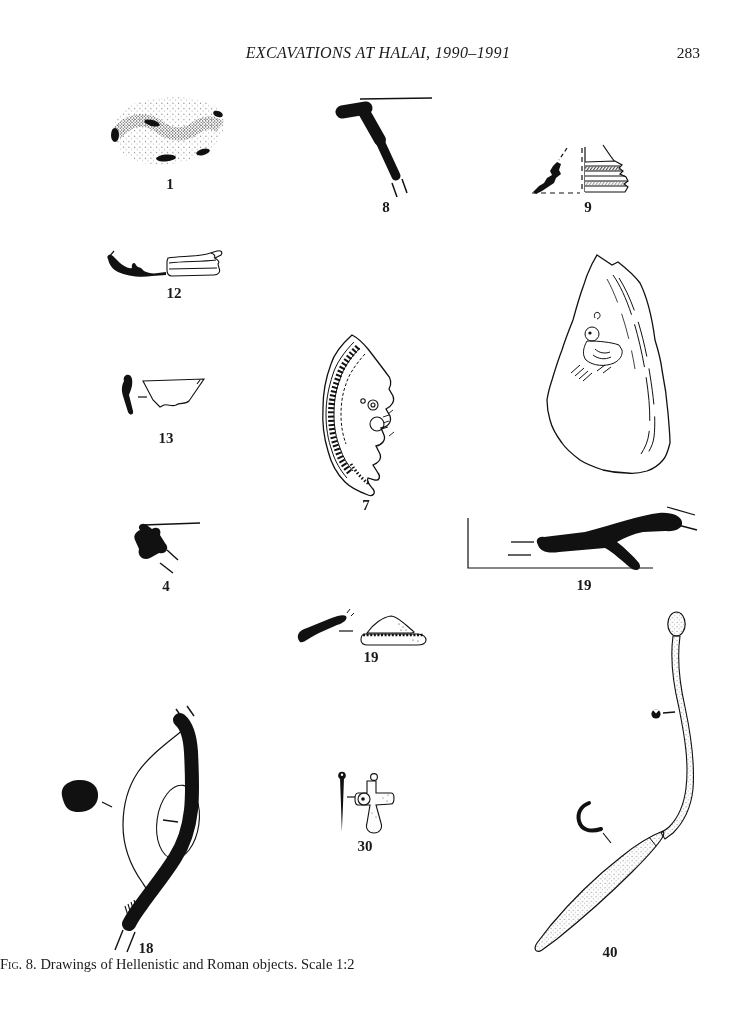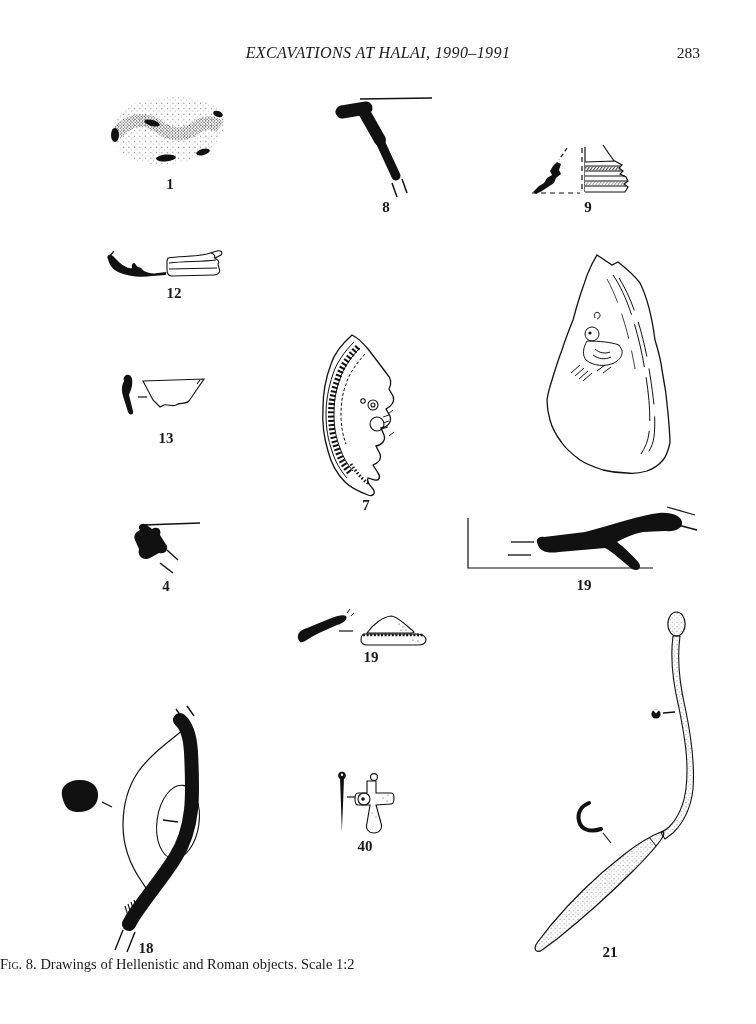--- a/index.html
+++ b/index.html
@@ -273,21 +273,21 @@
   <g fill="#444">
     <circle cx="55" cy="33" r="0.5"></circle>
         <circle cx="59" cy="36" r="0.5"></circle>
         <circle cx="44" cy="48" r="0.5"></circle>
     <circle cx="48" cy="52" r="0.5"></circle>
         <circle cx="32" cy="31" r="0.5"></circle>
         <circle cx="60" cy="30" r="0.5"></circle>
   </g>
 </svg>
 </div>
-<div class="lbl" style="left:365px;top:838px">40</div>
+<div class="lbl" style="left:365px;top:838px">30</div>
 
 <div class="svgitem" style="left:523px;top:603px">
 <svg width="190" height="355" viewBox="0 0 190 355">
   <defs>
     <pattern id="stip21" width="4.5" height="4.5" patternUnits="userSpaceOnUse">
       <circle cx="1" cy="1.2" r="0.5" fill="#555"></circle>
           <circle cx="3.2" cy="3.4" r="0.45" fill="#777"></circle>
     </pattern>
   </defs>
   <ellipse cx="153.5" cy="21" rx="8.7" ry="12" fill="url(#stip21)" stroke="#111" stroke-width="1.2"></ellipse>
@@ -298,15 +298,15 @@
     <circle cx="133" cy="111" r="4.6" fill="#111"></circle>
     <path d="M129.5,106.5 L133,110.5 L136.5,106.5 Z" fill="#fff"></path>
     <line x1="140" y1="110" x2="152" y2="109" stroke="#111" stroke-width="1.3"></line>
   </g>
   <g>
     <path d="M66,200 C58,203 54,210 56,218 C58,226 66,230 78,226" fill="none" stroke="#111" stroke-width="4" stroke-linecap="round"></path>
     <line x1="80" y1="230" x2="88" y2="240" stroke="#111" stroke-width="1.2"></line>
   </g>
 </svg>
 </div>
-<div class="lbl" style="left:610px;top:944px">21</div>
+<div class="lbl" style="left:610px;top:944px">40</div>
 
 <div class="caption"><span class="sc">Fig. 8.</span><span> Drawings of Hellenistic and Roman objects. Scale 1:2</span></div>
 
 </body></html>

